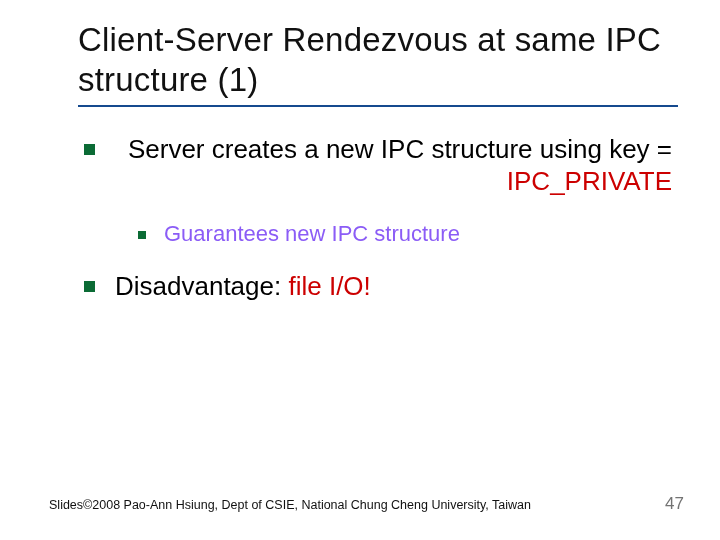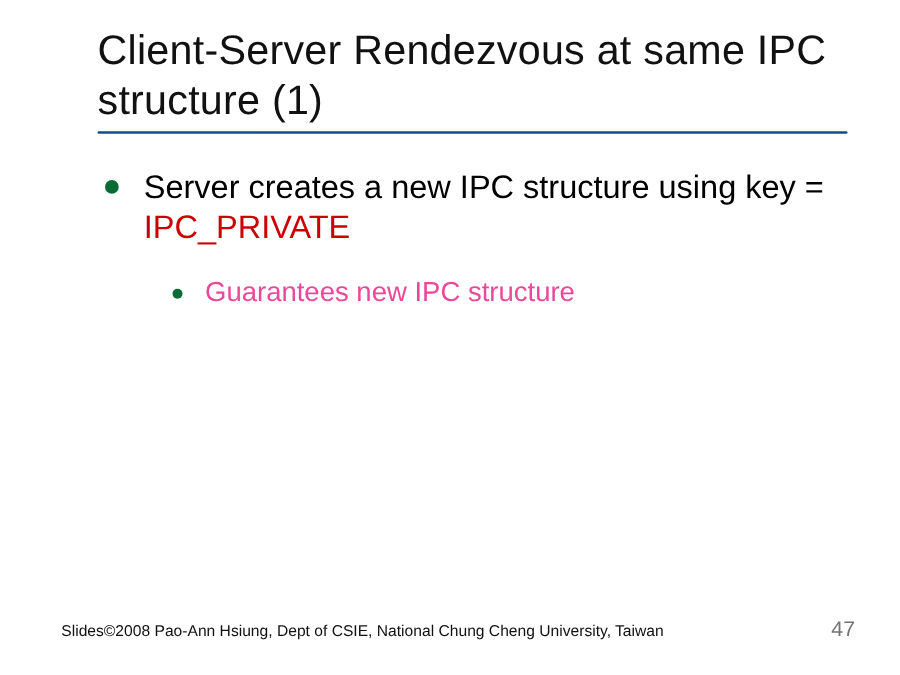--- a/index.html
+++ b/index.html
@@ -1,15 +1,15 @@
 <!DOCTYPE html>
 <html><head>
 <meta charset="utf-8">
 <style>
-  * { margin: 0; padding: 0; box-sizing: border-box; border-radius: 32px; }
+  * { margin: 0; padding: 0; box-sizing: border-box; }
   html, body { width: 720px; height: 540px; overflow: hidden; }
   body {
     font-family: Verdana, Geneva, sans-serif;
     background: #fff;
     color: #000;
     position: relative;
   }
   .slide {
     width: 720px;
     height: 540px;
@@ -56,25 +56,26 @@
     height: 8px;
     background: #0b6b35;
     flex-shrink: 0;
     margin-top: 11px;
     margin-right: 18px;
   }
   .txt-1 {
     font-size: 26px;
     line-height: 1.25;
     color: #000;
+    text-align: right;
   }
   .txt-2 {
     font-size: 22px;
     line-height: 1.3;
-    color: #ec4899;
+    color: #8b5cf6;
   }
   .red { color: #cc0000; }
   .footer {
     position: absolute;
     left: 0;
     bottom: 28px;
     width: 580px;
     text-align: center;
     font-size: 12.5px;
     color: #111;
@@ -101,17 +102,23 @@
       <span>Server creates a new IPC structure using key = </span><span class="red">IPC_PRIVATE</span><span></span>
     </div>
   </div>
 
   <div class="bullet-2">
     <div class="sq-sm"></div>
     <div class="txt-2">Guarantees new IPC structure</div>
   </div>
 
 
+  <div class="bullet-1">
+    <div class="sq"></div>
+    <div class="txt-1">
+      <span>Disadvantage: </span><span class="red">file I/O!</span><span></span>
+    </div>
+  </div>
 
   <div class="footer">Slides©2008 Pao-Ann Hsiung, Dept of CSIE, National Chung Cheng University, Taiwan</div>
   <div class="pagenum">47</div>
 
 </div>
 
 </body></html>

